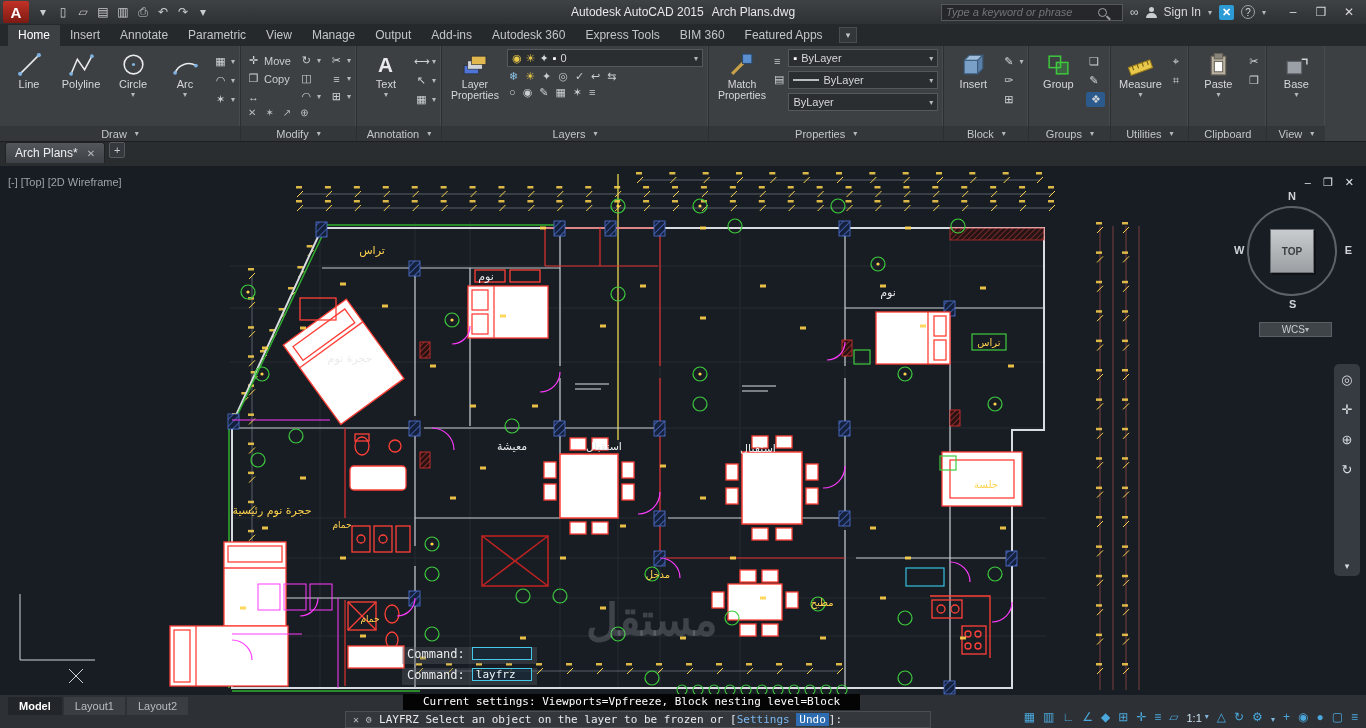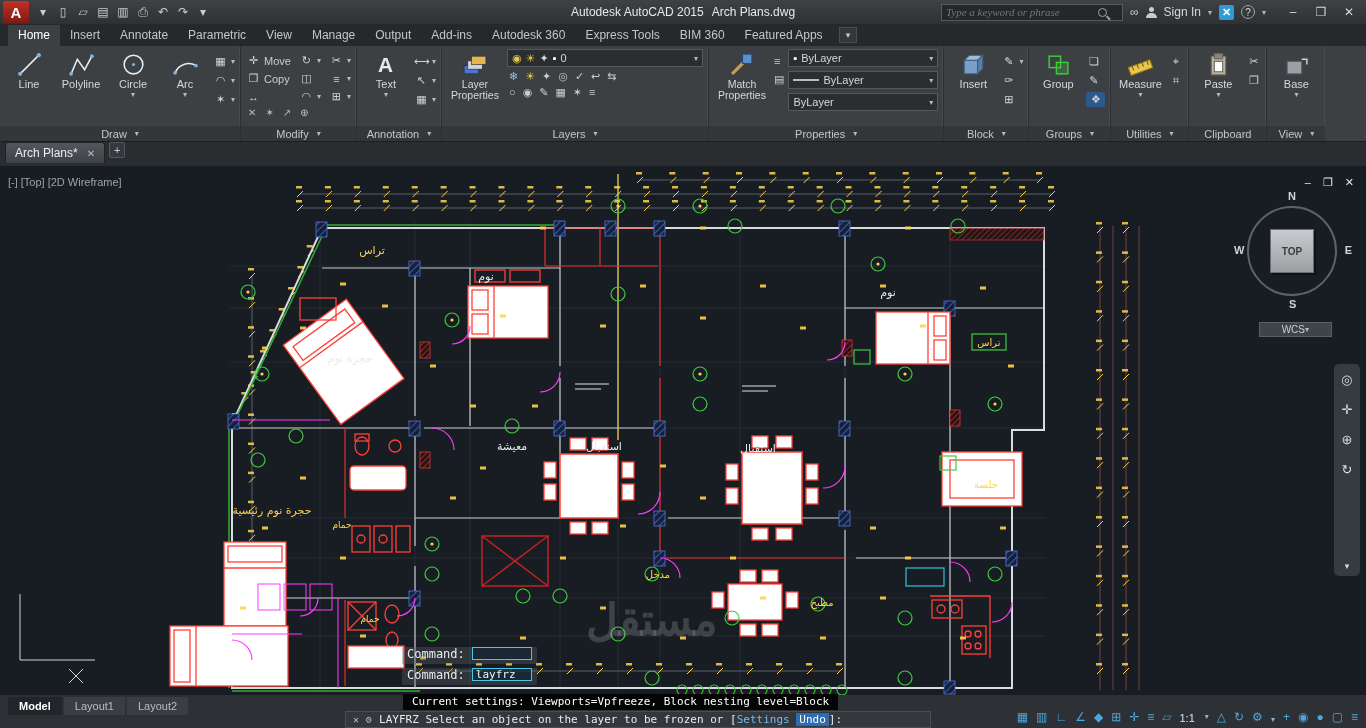--- a/index.html
+++ b/index.html
@@ -8,21 +8,21 @@
 
   
   .titlebar{height:24px;background:linear-gradient(#3f4245,#2e3134);display:flex;align-items:center;padding:0 3px;position:relative;flex:0 0 auto}
   .qat{display:flex;align-items:center;gap:2px;z-index:2}
   .logo{width:26px;height:22px;background:linear-gradient(#c33126,#7c1b13);display:flex;align-items:center;justify-content:center;color:#fff;font-weight:bold;font-size:15px;border-radius:2px;margin-right:3px}
   .qat-icon{width:18px;height:18px;display:flex;align-items:center;justify-content:center;color:#c9ccd0;font-size:12px}
   .title-center{position:absolute;left:0;right:0;text-align:center;color:#e6e8ea;font-size:12px;pointer-events:none}
   .title-center span{margin:0 4px}
   .infocenter{margin-left:auto;display:flex;align-items:center;gap:7px;z-index:2}
   .search-box{display:flex;align-items:center;background:#25272b;border:1px solid #55595e;height:17px;width:182px;padding:0 4px;gap:4px}
-  .search-box input{background:transparent;border:0;color:#9ea2a6;font-style:italic;font-size:11px;width:148px;outline:none;font-family:Liberation Serif, serif}
+  .search-box input{background:transparent;border:0;color:#9ea2a6;font-style:italic;font-size:11px;width:148px;outline:none;font-family:Liberation Sans, sans-serif}
   .mag{width:9px;height:9px;border:1.5px solid #9ea2a6;border-radius:50%;position:relative;flex:0 0 auto}
   .mag::after{content:"";position:absolute;width:5px;height:1.5px;background:#9ea2a6;transform:rotate(45deg);left:7px;top:8px}
   .ic-sm{color:#c9ccd0;font-size:12px}
   .person{width:11px;height:11px;position:relative;display:inline-block}
   .person::before{content:"";position:absolute;width:5px;height:5px;border-radius:50%;background:#c9ccd0;left:3px;top:0}
   .person::after{content:"";position:absolute;width:11px;height:5px;border-radius:5px 5px 0 0;background:#c9ccd0;left:0;bottom:0}
   .signin{display:flex;align-items:center;gap:4px;color:#d6d8da}
   .xchg{width:15px;height:15px;background:#2c9bd6;color:#fff;font-weight:bold;font-size:11px;display:flex;align-items:center;justify-content:center;border-radius:2px}
   .help{width:14px;height:14px;border:1px solid #9ea2a6;border-radius:50%;color:#d6d8da;font-size:10px;display:flex;align-items:center;justify-content:center}
   .win-btns{display:flex;margin-left:6px}
@@ -74,33 +74,33 @@
   .cube-face{position:absolute;left:32px;top:37px;width:44px;height:44px;background:linear-gradient(#c9ccce,#9b9fa3);border:1px solid #6a6e72;color:#3a3d40;display:flex;align-items:center;justify-content:center;font-size:10px;font-weight:bold;box-shadow:2px 2px 0 rgba(0,0,0,.35)}
   .cdir{position:absolute;color:#d0d4d8;font-size:11px;font-weight:bold}
   .wcs-btn{position:absolute;right:34px;top:156px;background:#3f4449;border:1px solid #5a5f64;color:#c9cdd1;font-size:10px;padding:1px 22px;display:flex;align-items:center}
   .navbar{position:absolute;right:6px;top:198px;width:26px;height:212px;background:rgba(92,98,104,.45);border-radius:5px;display:flex;flex-direction:column;align-items:center;padding:8px 0 5px;gap:15px;color:#d9dcdf;font-size:13px}
   .navbar .last{margin-top:auto;font-size:9px}
   .watermark{position:absolute;left:586px;top:428px;font-size:44px;font-weight:bold;color:rgba(200,206,212,.22);pointer-events:none}
   .cmd-hist{position:absolute;left:402px;display:flex;align-items:flex-start;gap:7px;font-family:"DejaVu Sans Mono",monospace;font-size:12px;color:#e9ebed;background:rgba(95,100,105,.35);padding:0 5px;height:17px}
   .cmd-box{border:1px solid #46c8e8;background:rgba(10,32,48,.6);min-width:60px;height:13px;font-size:11px;color:#e8f4f8;padding:0 3px;line-height:12px}
 
   
-  .cmd-settings{position:absolute;left:403px;top:694px;height:16px;background:#040404;color:#fff;font-family:"DejaVu Sans Mono",monospace;font-size:11px;padding:1px 9px;z-index:6;white-space:nowrap}
+  .cmd-settings{position:absolute;left:403px;top:694px;height:16px;background:#040404;color:#fff;font-family:"DejaVu Sans Mono",monospace;font-size:11px;padding:1px 20px;z-index:6;white-space:nowrap}
   .cmd-prompt{position:absolute;left:345px;top:711px;height:17px;width:586px;background:#34383d;border:1px solid #4a4e53;display:flex;align-items:center;gap:7px;padding:0 7px;font-family:"DejaVu Sans Mono",monospace;font-size:11px;color:#e9ebed;z-index:6;white-space:nowrap}
   .cmd-prompt .tool{color:#b9bdc1;font-size:10px}
   .opt-settings{color:#79b7f0}
   .opt-undo{background:#2d6cb0;color:#fff;padding:0 3px}
 
   
   .bottom{height:33px;background:#2d3034;display:flex;padding:0 8px;flex:0 0 auto;position:relative}
   .mtabs{display:flex;gap:2px;padding-top:2px;align-items:flex-start}
   .mtab{height:18px;padding:0 11px;display:flex;align-items:center;background:#3a3e42;color:#b9bcc0;font-size:11px}
   .mtab.active{background:#22252a;color:#fff;font-weight:bold}
   .status-right{margin-left:auto;display:flex;align-items:flex-end;gap:8px;color:#4aa8dc;font-size:12px;padding-bottom:4px}
-  .status-right .scale{color:#cfe3f2;font-size:11px;display:flex;gap:10px;align-items:flex-start}
+  .status-right .scale{color:#cfe3f2;font-size:11px;display:flex;gap:3px;align-items:flex-start}
   .status-right .caret2{font-size:8px;color:#7fb6dc}
 </style>
 </head>
 <body>
 
 <div class="app">
 
   <div class="titlebar">
     <div class="qat">
       <div class="logo">

